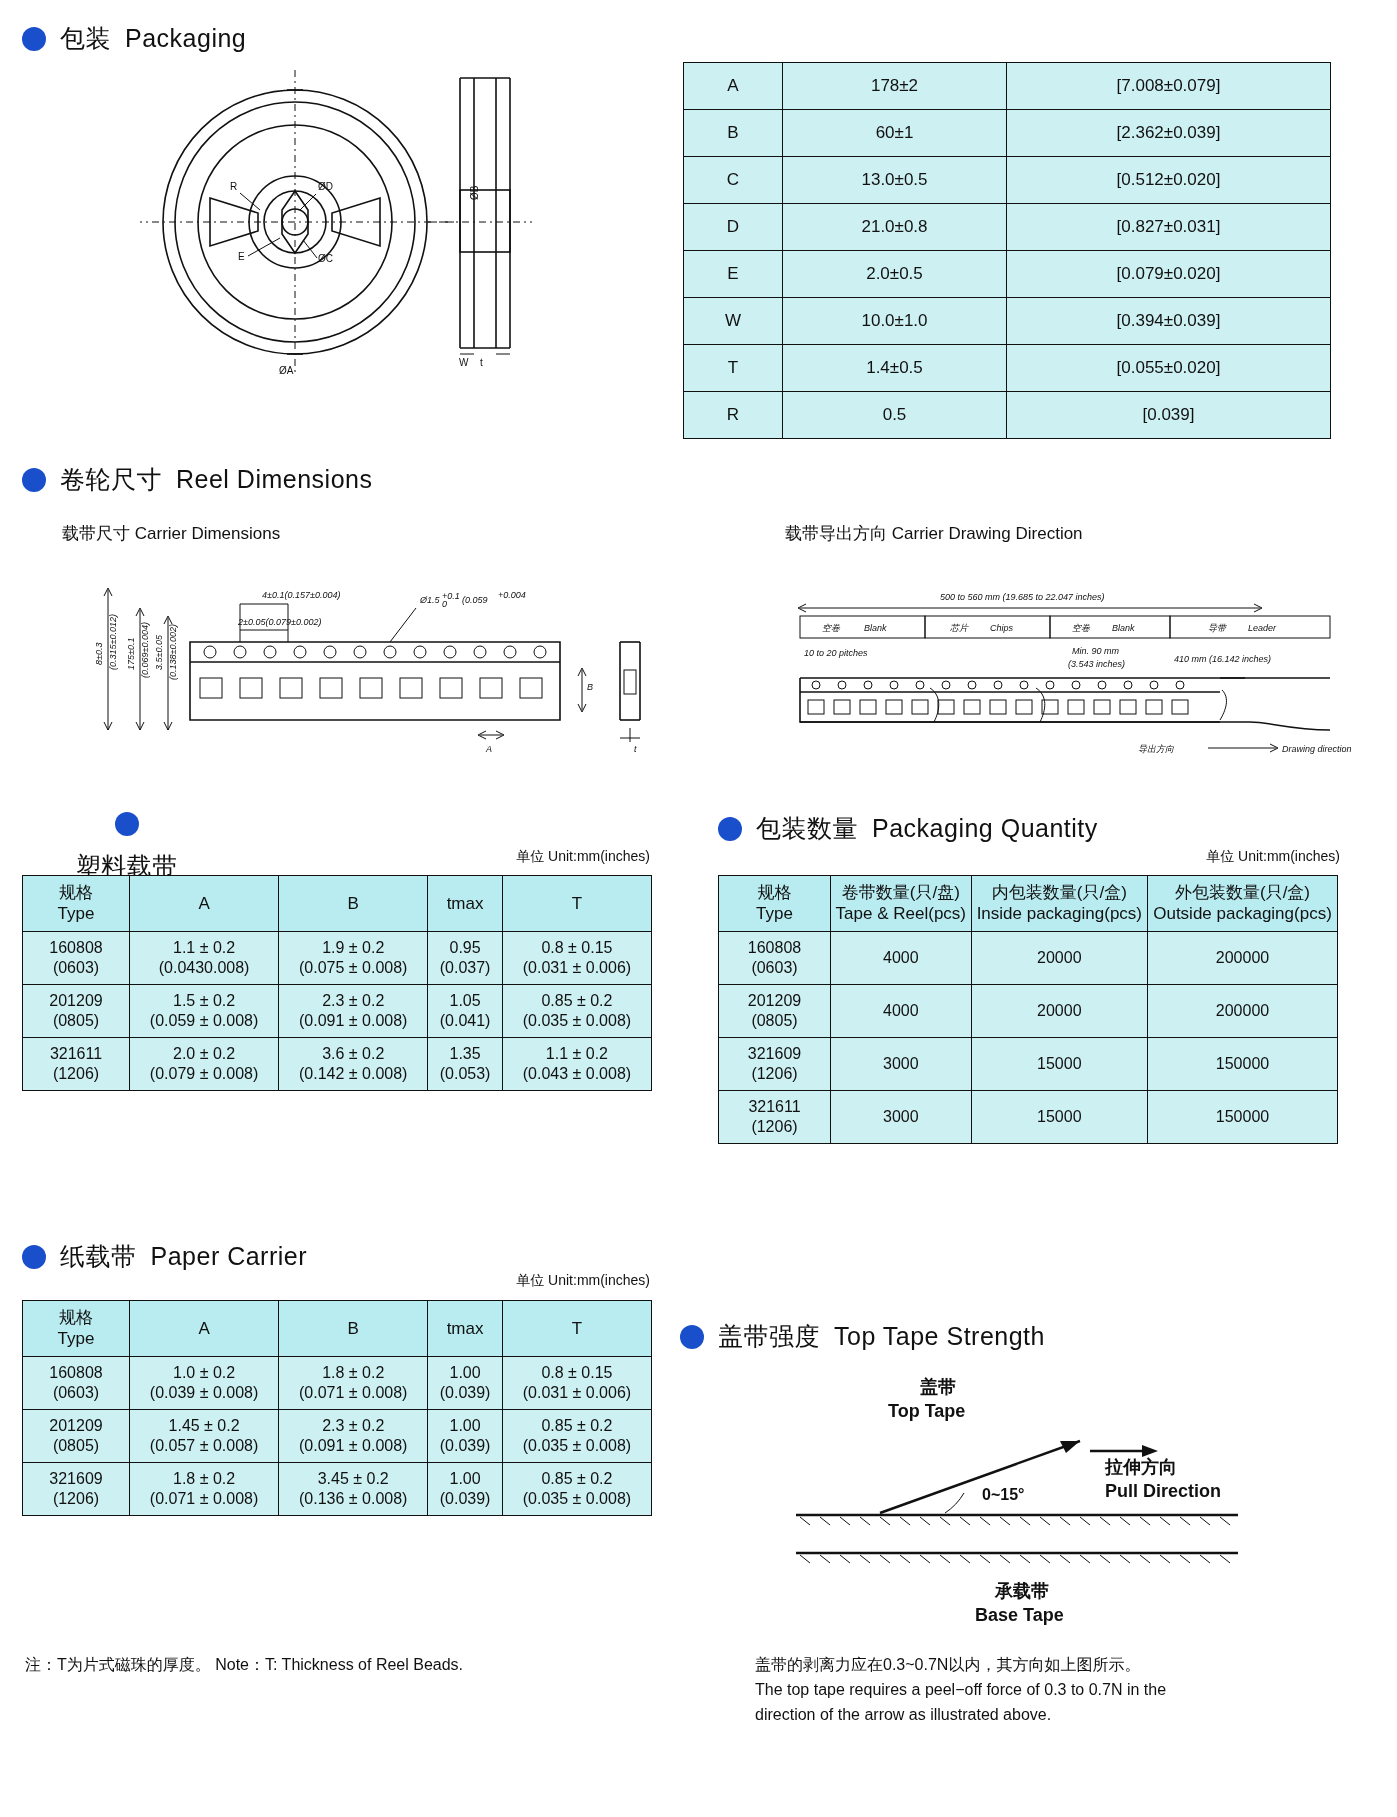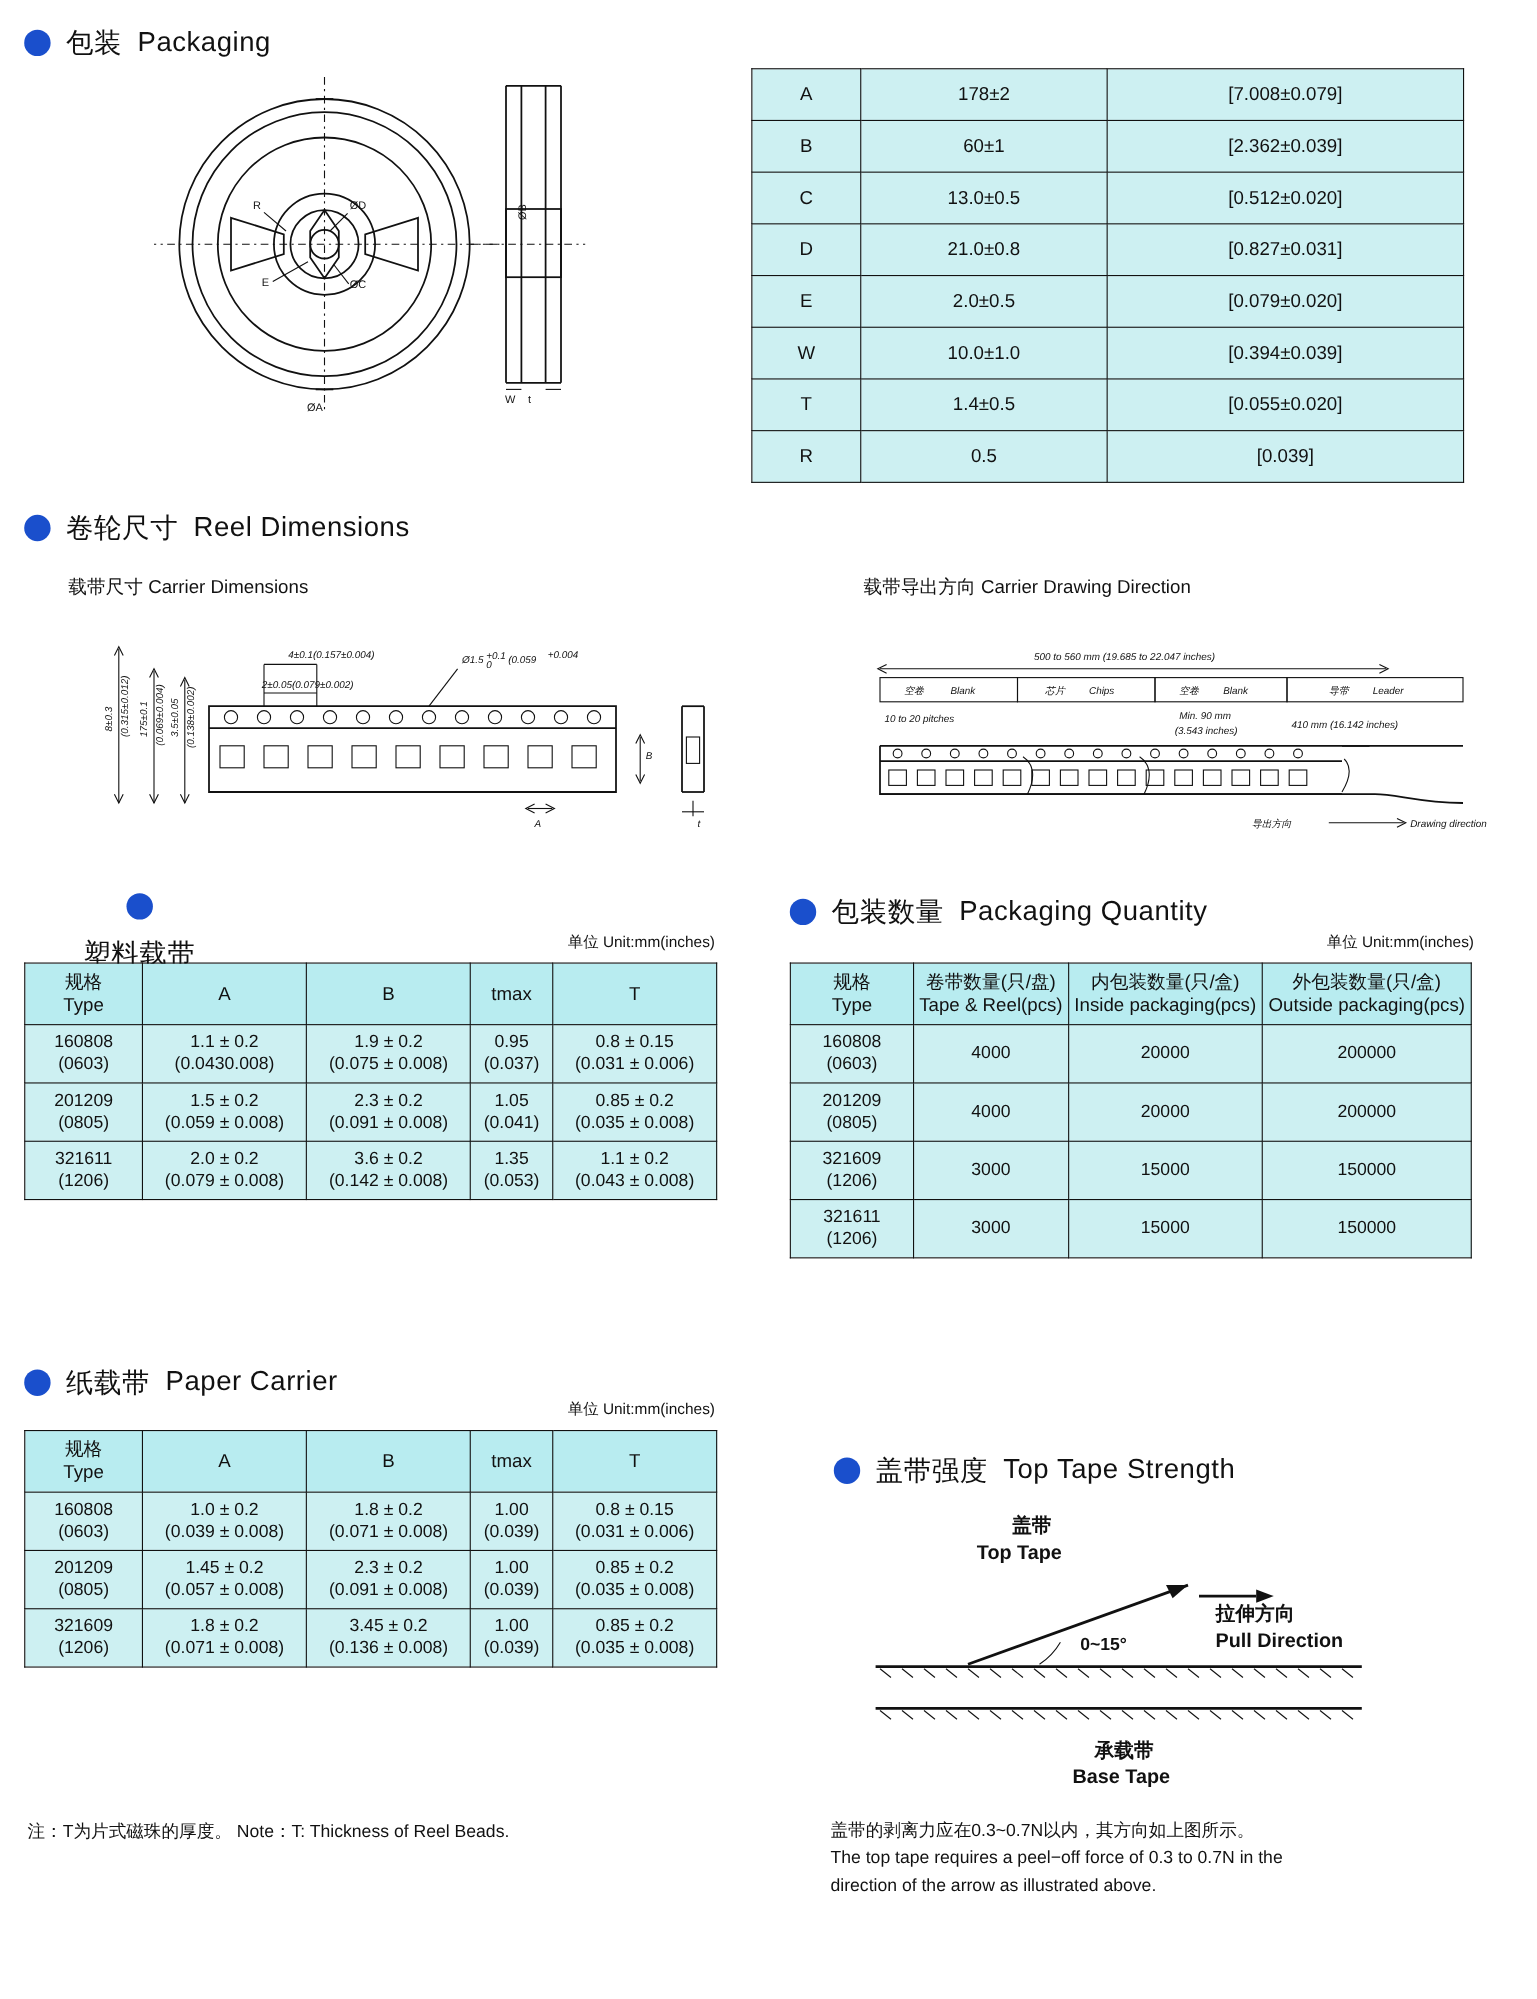--- a/index.html
+++ b/index.html
@@ -587,21 +587,21 @@
           <span class="two-line">321611</span>
           <span class="two-line">(1206)</span>
         </td>
         <td>3000</td>
         <td>15000</td>
         <td>150000</td>
       </tr>
     </tbody>
   </table>
 
-  <div class="sec-head" style="position:absolute;left:758px;top:1320px;">
+  <div class="sec-head" style="position:absolute;left:680px;top:1320px;">
     <span class="bullet"></span>
     <span class="sec-title">盖带强度</span>
     <span class="sec-title">Top Tape Strength</span>
   </div>
 
   <div style="position:absolute;left:760px;top:1365px;">
     <svg width="520" height="270" viewBox="0 0 520 270">
 
       <text class="txt" style="font-size:18px;font-weight:bold;" x="160" y="28">盖带</text>
       <text class="txt" style="font-size:18px;font-weight:bold;" x="128" y="52">Top Tape</text>

